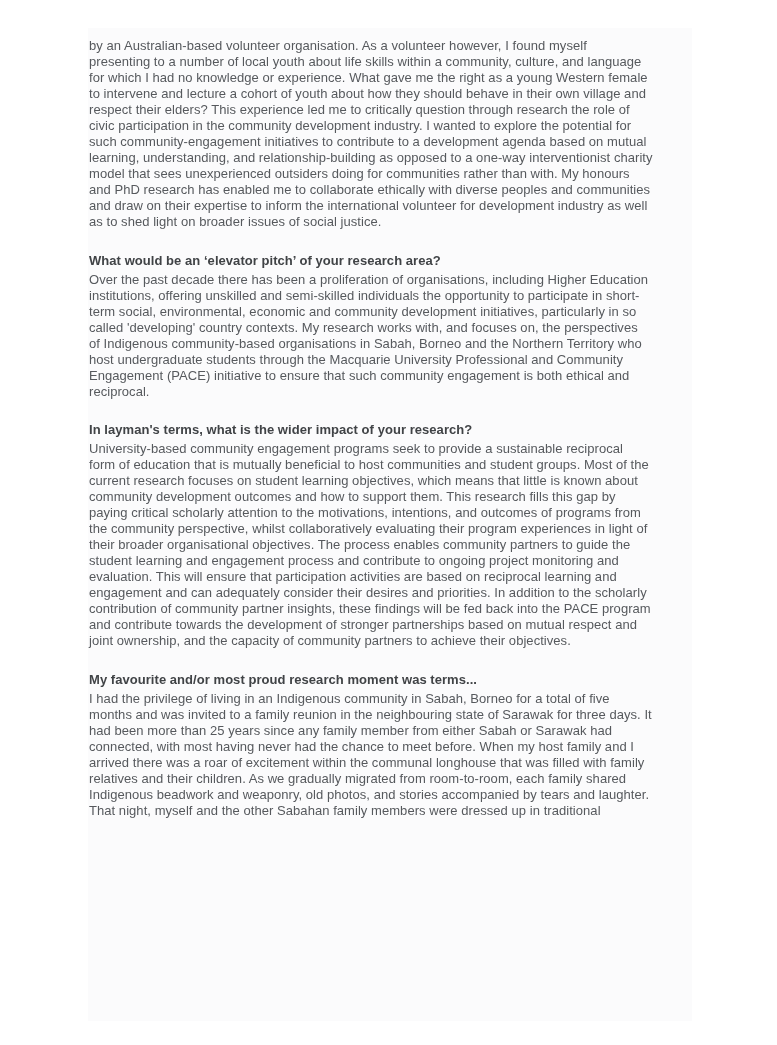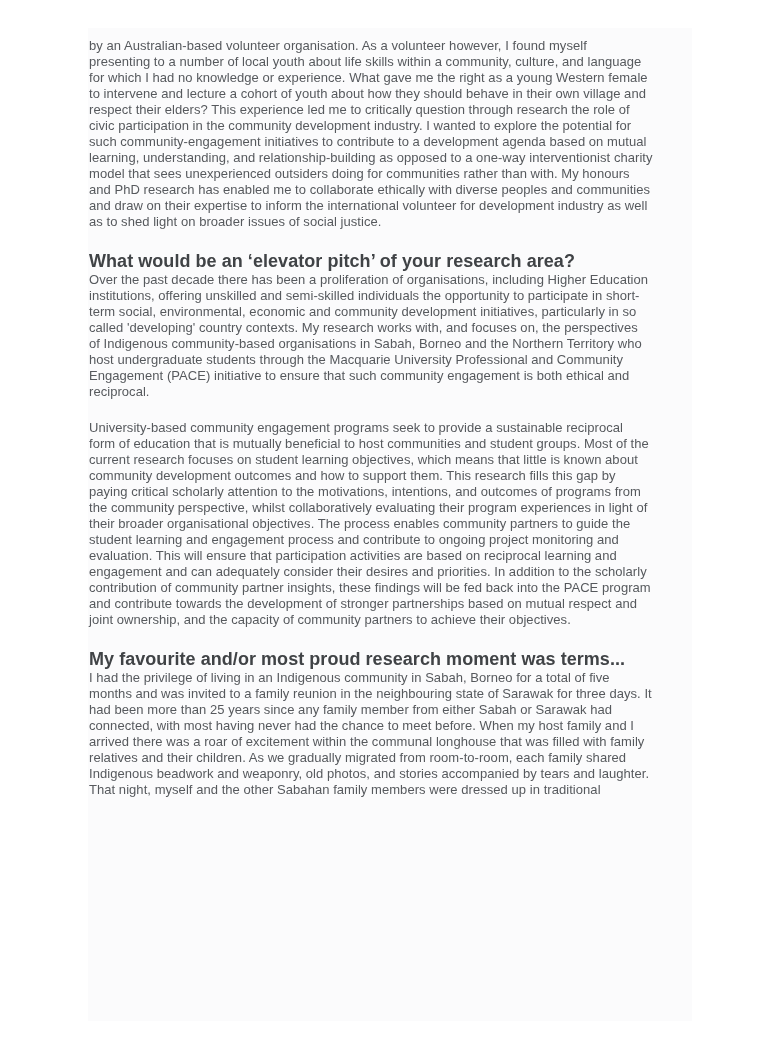--- a/index.html
+++ b/index.html
@@ -26,21 +26,21 @@
     position: absolute;
     left: 88px;
     top: 28px;
     width: 604px;
     height: 993px;
     background: var(--sheet-bg);
     padding: 10px 0 0 1px;
   }
   .doc-section + .doc-section { margin-top: 20.8px; }
   .heading {
-    font-size: 18px;
+    font-size: 13px;
     line-height: 20.8px;
     font-weight: bold;
     color: var(--heading-color);
     letter-spacing: 0.05px;
     white-space: pre;
   }
   .para {
     font-size: 13px;
     line-height: 16px;
     color: var(--text-color);
@@ -75,20 +75,21 @@
 institutions, offering unskilled and semi-skilled individuals the opportunity to participate in short-
 term social, environmental, economic and community development initiatives, particularly in so
 called 'developing' country contexts. My research works with, and focuses on, the perspectives
 of Indigenous community-based organisations in Sabah, Borneo and the Northern Territory who
 host undergraduate students through the Macquarie University Professional and Community
 Engagement (PACE) initiative to ensure that such community engagement is both ethical and
 reciprocal.</p>
     </section>
 
     <section class="doc-section">
+      <h2 class="heading">In layman's terms, what is the wider impact of your research?</h2>
       <p class="para">University-based community engagement programs seek to provide a sustainable reciprocal
 form of education that is mutually beneficial to host communities and student groups. Most of the
 current research focuses on student learning objectives, which means that little is known about
 community development outcomes and how to support them. This research fills this gap by
 paying critical scholarly attention to the motivations, intentions, and outcomes of programs from
 the community perspective, whilst collaboratively evaluating their program experiences in light of
 their broader organisational objectives. The process enables community partners to guide the
 student learning and engagement process and contribute to ongoing project monitoring and
 evaluation. This will ensure that participation activities are based on reciprocal learning and
 engagement and can adequately consider their desires and priorities. In addition to the scholarly

